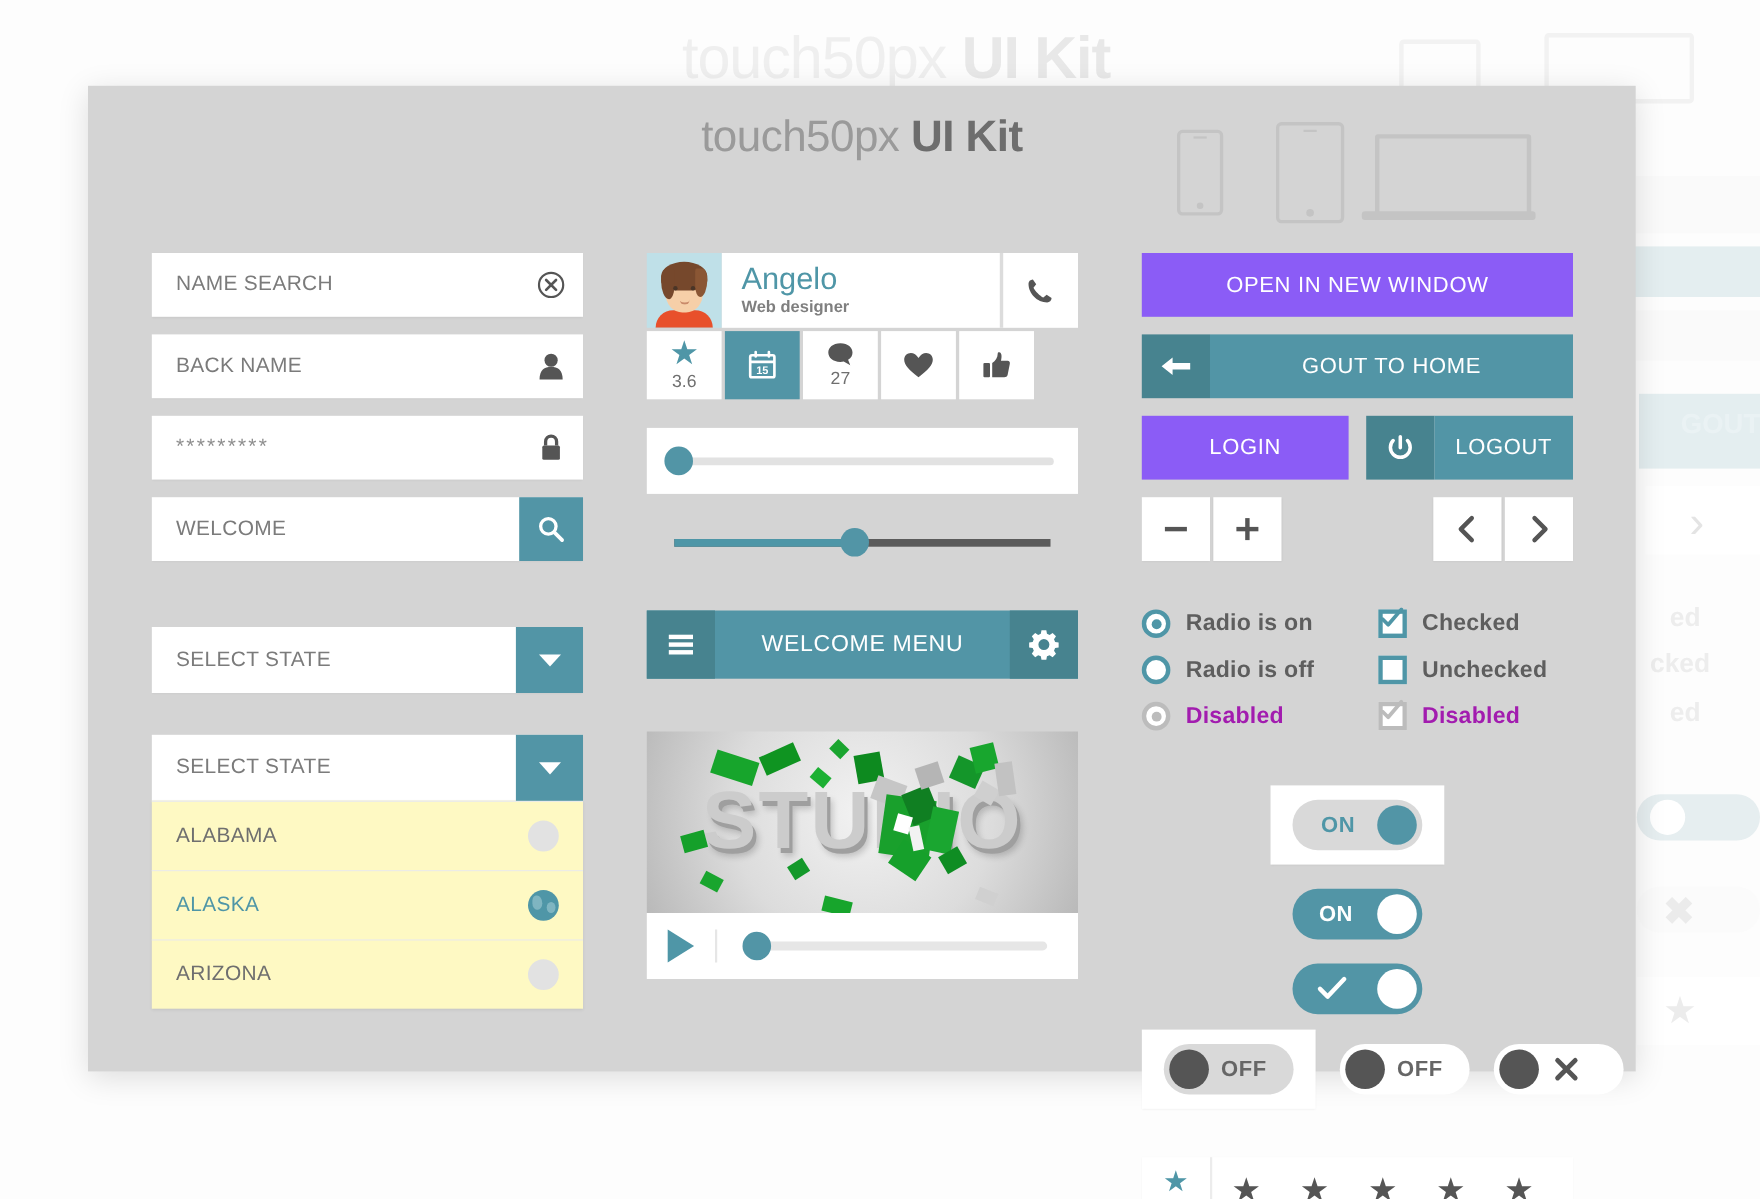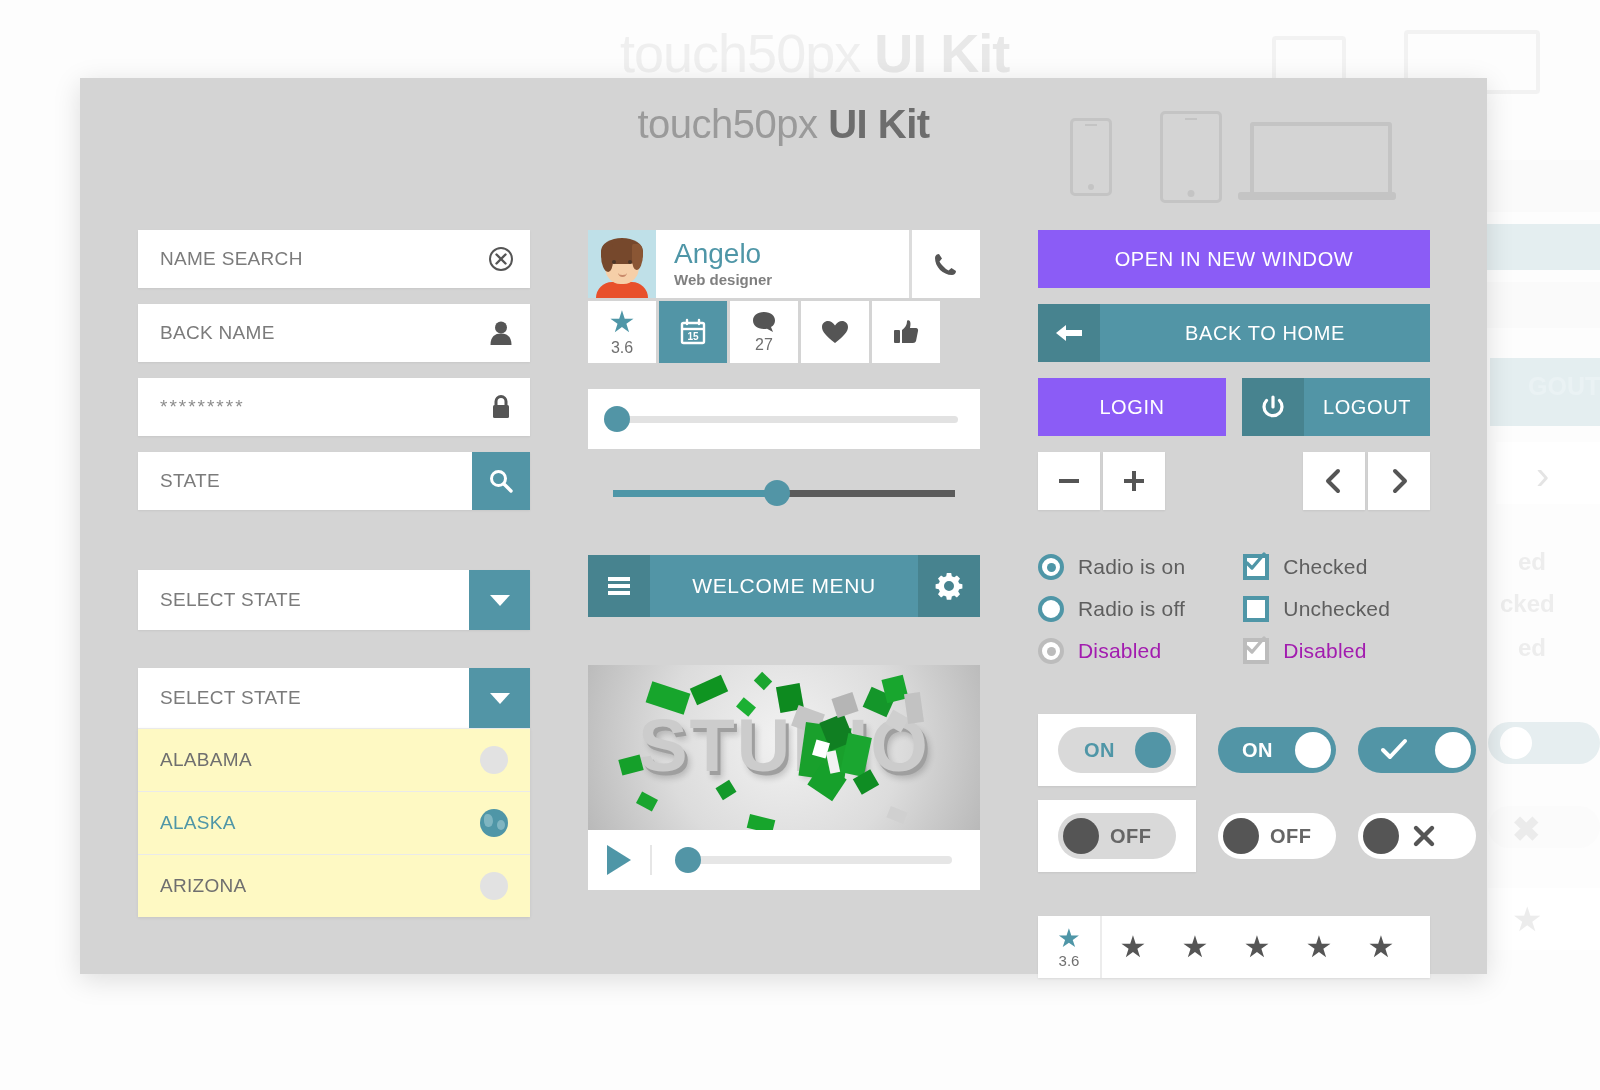--- a/index.html
+++ b/index.html
@@ -166,21 +166,21 @@
   
   .choice-grid{display:flex;gap:58px;}
   .choice-col{display:flex;flex-direction:column;gap:16px;}
   .choice{display:flex;align-items:center;gap:14px;}
   .radio{width:26px;height:26px;border-radius:50%;border:4px solid #4f96a7;background:#fff;box-sizing:border-box;display:flex;align-items:center;justify-content:center;flex:none;}
   .radio i{width:9px;height:9px;border-radius:50%;background:#4f96a7;display:block;}
   .radio.dis{border-color:#bcbcbc;}
   .radio.dis i{background:#bcbcbc;}
   .cbox{width:26px;height:26px;border:4px solid #4f96a7;background:#fff;box-sizing:border-box;position:relative;flex:none;}
   .cbox.dis{border-color:#bcbcbc;}
-  .choice-label{font-size:21px;font-weight:normal;color:#5e5e5e;letter-spacing:.2px;}
+  .choice-label{font-size:21px;font-weight:bold;color:#5e5e5e;letter-spacing:.2px;}
   .choice-label.dis{color:#a21caf;}
 
   
   .tgl-wrap{display:flex;align-items:center;gap:22px;}
   .tgl-boxed{background:#fff;padding:13px 20px;display:flex;align-items:center;box-shadow:0 1px 2px rgba(0,0,0,.07);}
   .tgl{width:118px;height:46px;border-radius:30px;display:flex;align-items:center;position:relative;flex:none;}
   .tgl.on-plain{background:#d9d9d9;}
   .tgl.on-teal{background:#5295a6;}
   .tgl.off-plain{background:#d9d9d9;}
   .tgl.off-white{background:#fff;}
@@ -265,21 +265,21 @@
       <div class="field-label lbl-pw">*********</div>
       <div class="field-icon">
         <svg width="22" height="26" viewBox="0 0 22 26">
             <path d="M6 11 V7.5 a5 5 0 0 1 10 0 V11" fill="none" stroke="#555" stroke-width="3"></path>
             <rect x="3" y="11" width="16" height="13" rx="1.5" fill="#555"></rect>
           </svg>
       </div>
     </div>
 
     <div class="field">
-      <div class="field-label">STATE</div>
+      <div class="field-label">WELCOME</div>
       <div class="field-icon teal-icon">
         <svg width="26" height="26" viewBox="0 0 26 26">
             <circle cx="10.5" cy="10.5" r="7" fill="none" stroke="#fff" stroke-width="3"></circle>
             <path d="M16 16 L23 23" stroke="#fff" stroke-width="3.4" stroke-linecap="round"></path>
           </svg>
       </div>
     </div>
 
     <div class="dd" style="margin-top:60px;">
       <div class="dd-label">SELECT STATE</div>
@@ -440,21 +440,21 @@
   <div class="col" style="left:958px;top:152px;width:392px;">
 
     <div class="btn">OPEN IN NEW WINDOW</div>
 
     <div class="btn-split" style="margin-top:16px;">
       <div class="btn-ico">
         <svg width="30" height="22" viewBox="0 0 30 22">
             <path d="M2 11 L12 3 L12 8 L28 8 L28 14 L12 14 L12 19 Z" fill="#fff"></path>
           </svg>
       </div>
-      <div class="btn-body">BACK TO HOME</div>
+      <div class="btn-body">GOUT TO HOME</div>
     </div>
 
     <div style="display:flex;gap:16px;margin-top:16px;">
       <div class="btn" style="width:188px;">LOGIN</div>
       <div class="btn-split" style="width:188px;">
         <div class="btn-ico">
           <svg width="26" height="26" viewBox="0 0 26 26">
               <path d="M13 3 V13" stroke="#fff" stroke-width="3.2" stroke-linecap="round"></path>
               <path d="M6.5 6.5 a9 9 0 1 0 13 0" fill="none" stroke="#fff" stroke-width="3.2" stroke-linecap="round"></path>
             </svg>
@@ -524,21 +524,21 @@
           <span class="cbox dis">
             <svg width="22" height="22" viewBox="0 0 22 22" style="position:absolute;left:-3px;top:-6px;">
                 <path d="M3 11 L8 16 L20 2" fill="none" stroke="#bcbcbc" stroke-width="3.4" stroke-linecap="round" stroke-linejoin="round"></path>
               </svg>
           </span>
           <span class="choice-label dis">Disabled</span>
         </div>
       </div>
     </div>
 
-    <div class="tgl-wrap" style="margin-top:50px;">
+    <div class="tgl-wrap" style="margin-top:50px;flex-direction:column;">
       <div class="tgl-boxed">
         <div class="tgl on-plain">
           <span class="tgl-text" style="left:26px;color:#4f96a7;">ON</span>
           <span class="tgl-knob right" style="background:#5295a6;"></span>
         </div>
       </div>
       <div class="tgl on-teal">
         <span class="tgl-text" style="left:24px;color:#fff;">ON</span>
         <span class="tgl-knob right" style="background:#fff;"></span>
       </div>

